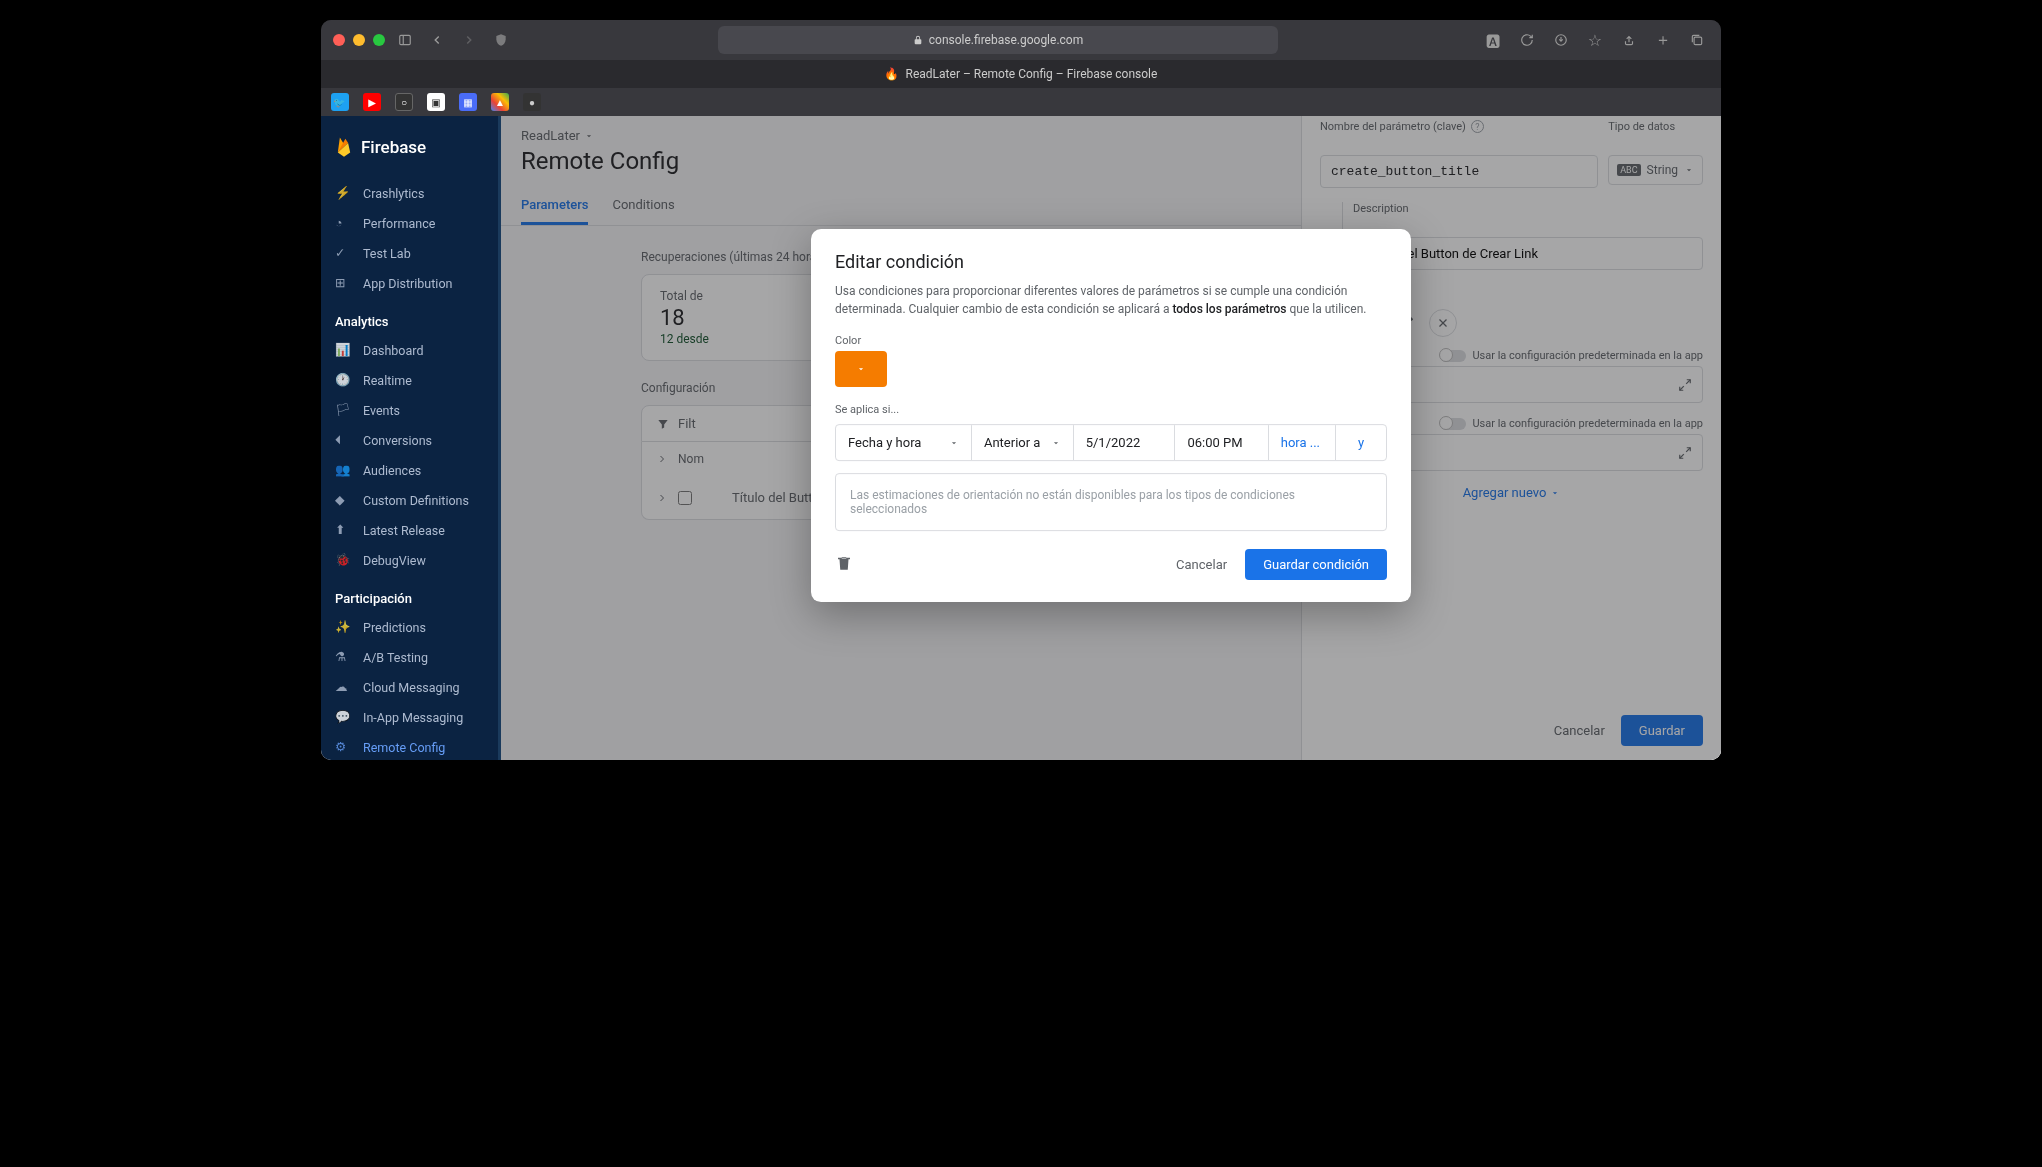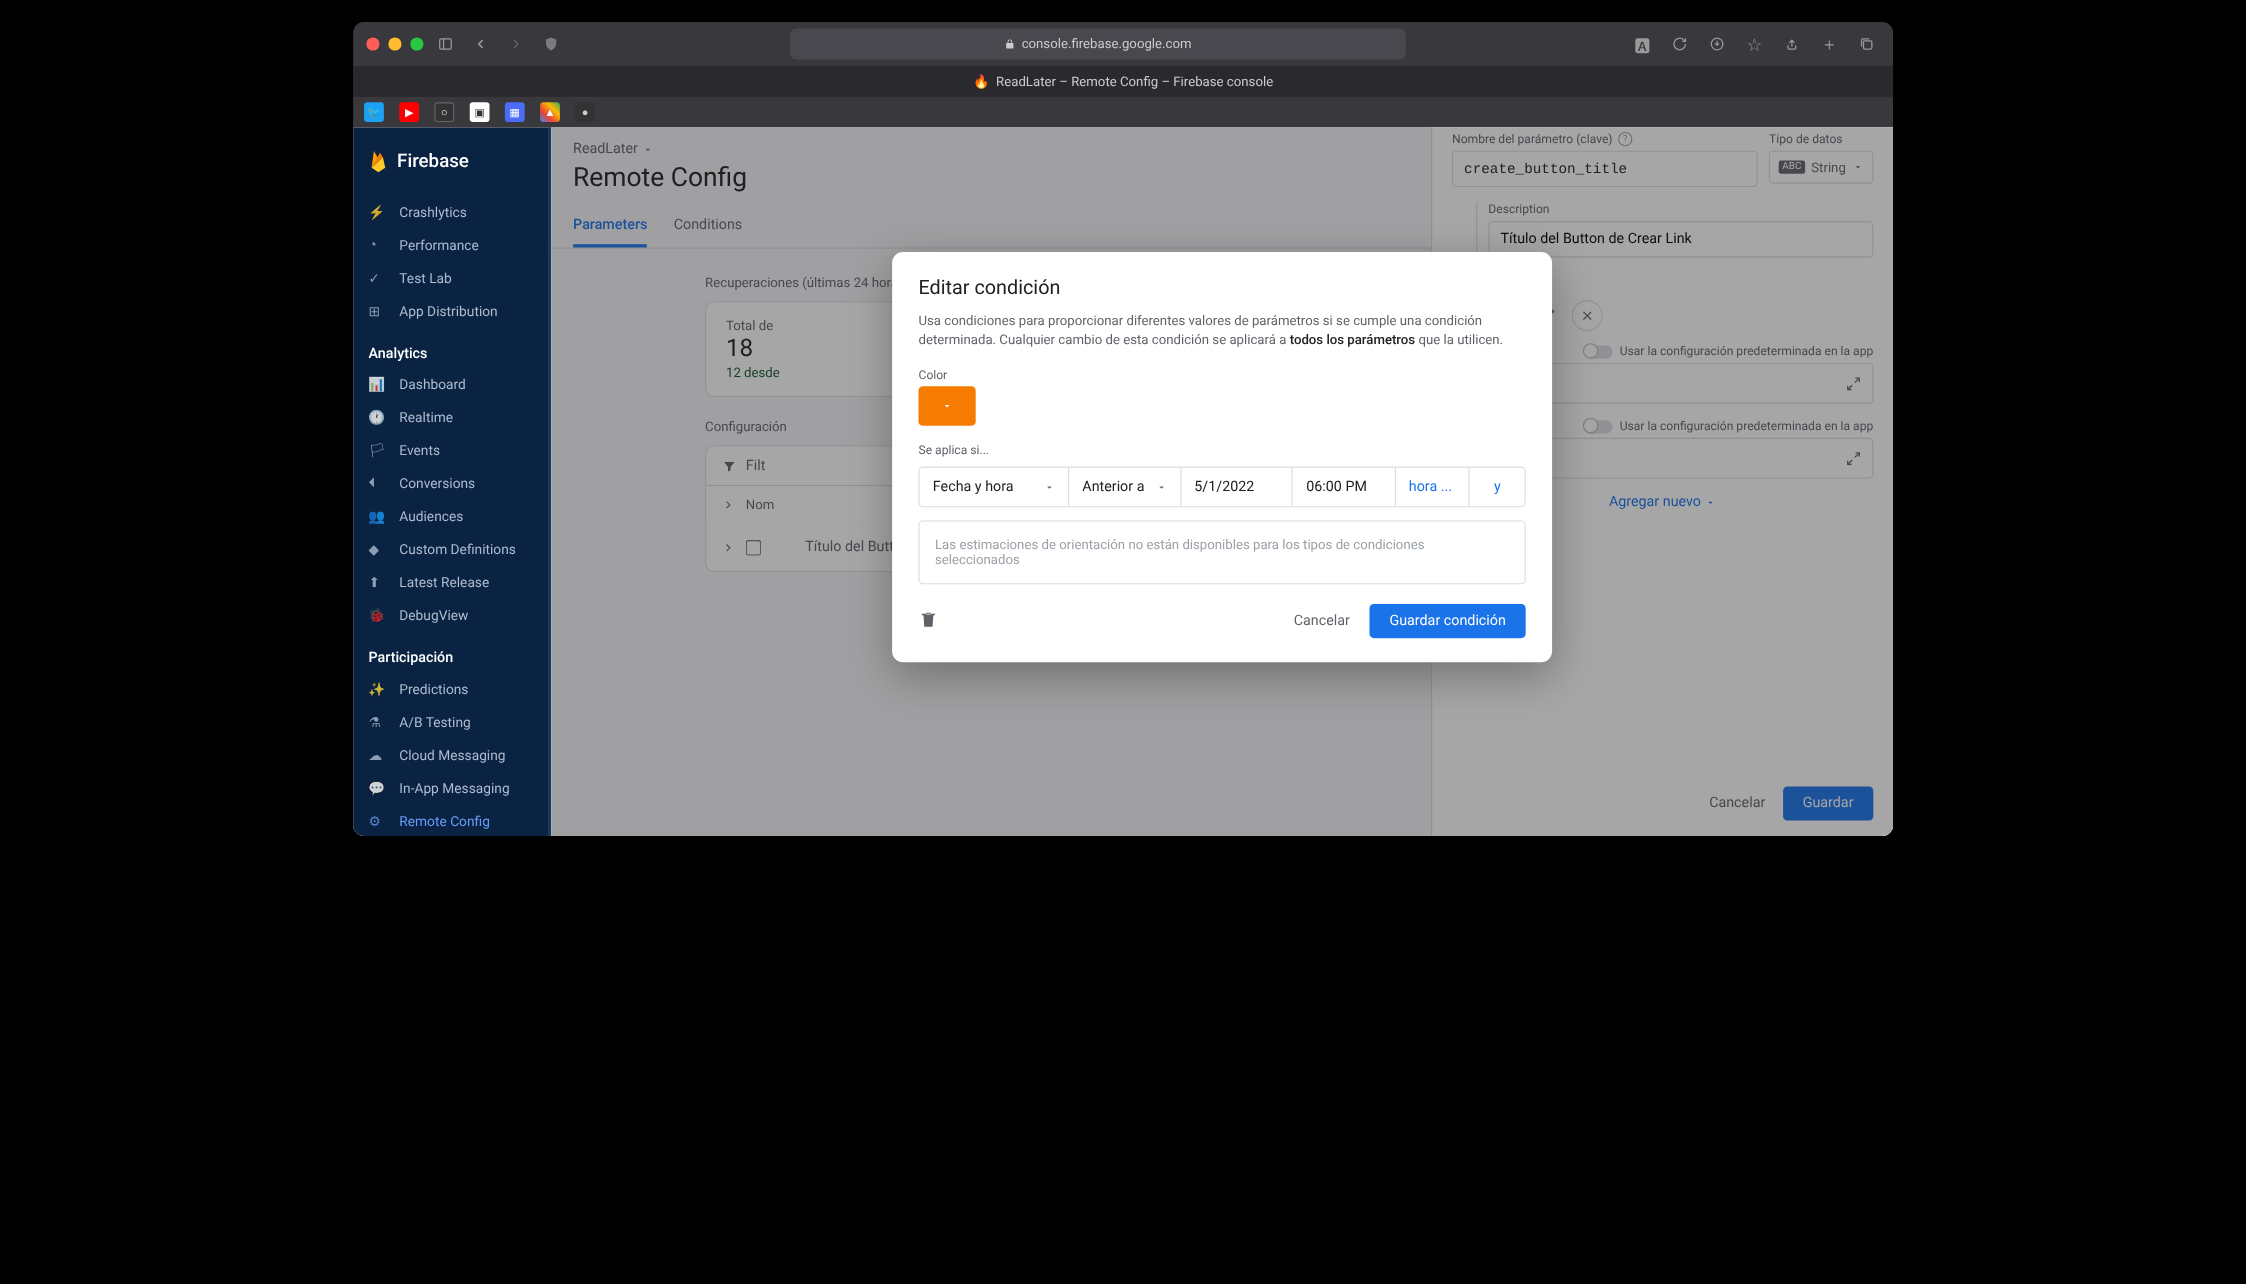--- a/index.html
+++ b/index.html
@@ -39,21 +39,21 @@
 .stat-val{font-size:22px;color:#202124;margin:2px 0}
 .stat-sub{font-size:12px;color:#14532d}
 .config-label{font-size:12px;color:#5f6368;margin-bottom:10px}
 .filter-bar{background:#fff;border:1px solid #dadce0;border-radius:8px 8px 0 0;padding:10px 14px;display:flex;align-items:center;gap:8px;font-size:13px;color:#5f6368}
 .param-header{background:#fff;border-left:1px solid #dadce0;border-right:1px solid #dadce0;padding:10px 14px;display:flex;align-items:center;gap:10px;font-size:12px;color:#5f6368}
 .param-row{background:#fff;border:1px solid #dadce0;border-top:0;border-radius:0 0 8px 8px;padding:14px;display:flex;align-items:center;gap:10px;font-size:13px;color:#5f6368}
 .overlay{position:absolute;inset:0;background:rgba(32,33,36,.4);z-index:5}
 .side-panel{position:absolute;right:0;top:0;bottom:0;width:420px;background:#fff;z-index:4;border-left:1px solid #dadce0;display:flex;flex-direction:column}
 .sp-header{padding:14px 18px;display:flex;justify-content:space-between;align-items:center;font-size:17px;color:#202124}
 .sp-body{padding:4px 18px;flex:1;overflow:auto}
-.sp-label{font-size:11px;color:#5f6368;display:flex;align-items:center;gap:5px;margin-bottom:4px}
+.sp-label{font-size:11px;color:#5f6368;display:flex;align-items:center;gap:5px;margin-bottom:22px}
 .sp-row{display:flex;gap:10px;align-items:flex-start;margin-bottom:14px}
 .sp-input{flex:1;border:1px solid #dadce0;border-radius:4px;padding:8px 10px;font-family:Liberation Mono, monospace;font-size:13px;color:#202124}
 .sp-select{border:1px solid #dadce0;border-radius:4px;padding:7px 8px;font-size:12px;display:flex;align-items:center;gap:6px;color:#5f6368}
 .sp-desc-block{margin-left:22px;border-left:1px solid #dadce0;padding-left:10px;margin-bottom:14px}
 .sp-desc{border:1px solid #dadce0;border-radius:4px;padding:8px 10px;font-size:13px;width:100%}
 .sp-cond-row{display:flex;align-items:center;gap:8px;margin-bottom:12px}
 .sp-chip{border:1px solid #dadce0;border-radius:16px;padding:4px 10px;font-size:12px;display:flex;align-items:center;gap:4px;color:#5f6368}
 .sp-ico-btn{width:28px;height:28px;display:flex;align-items:center;justify-content:center;border-radius:50%;color:#5f6368}
 .sp-ico-btn.outlined{border:1px solid #dadce0}
 .sp-value-row{display:flex;justify-content:space-between;align-items:center;font-size:11px;color:#5f6368;margin-bottom:4px}

